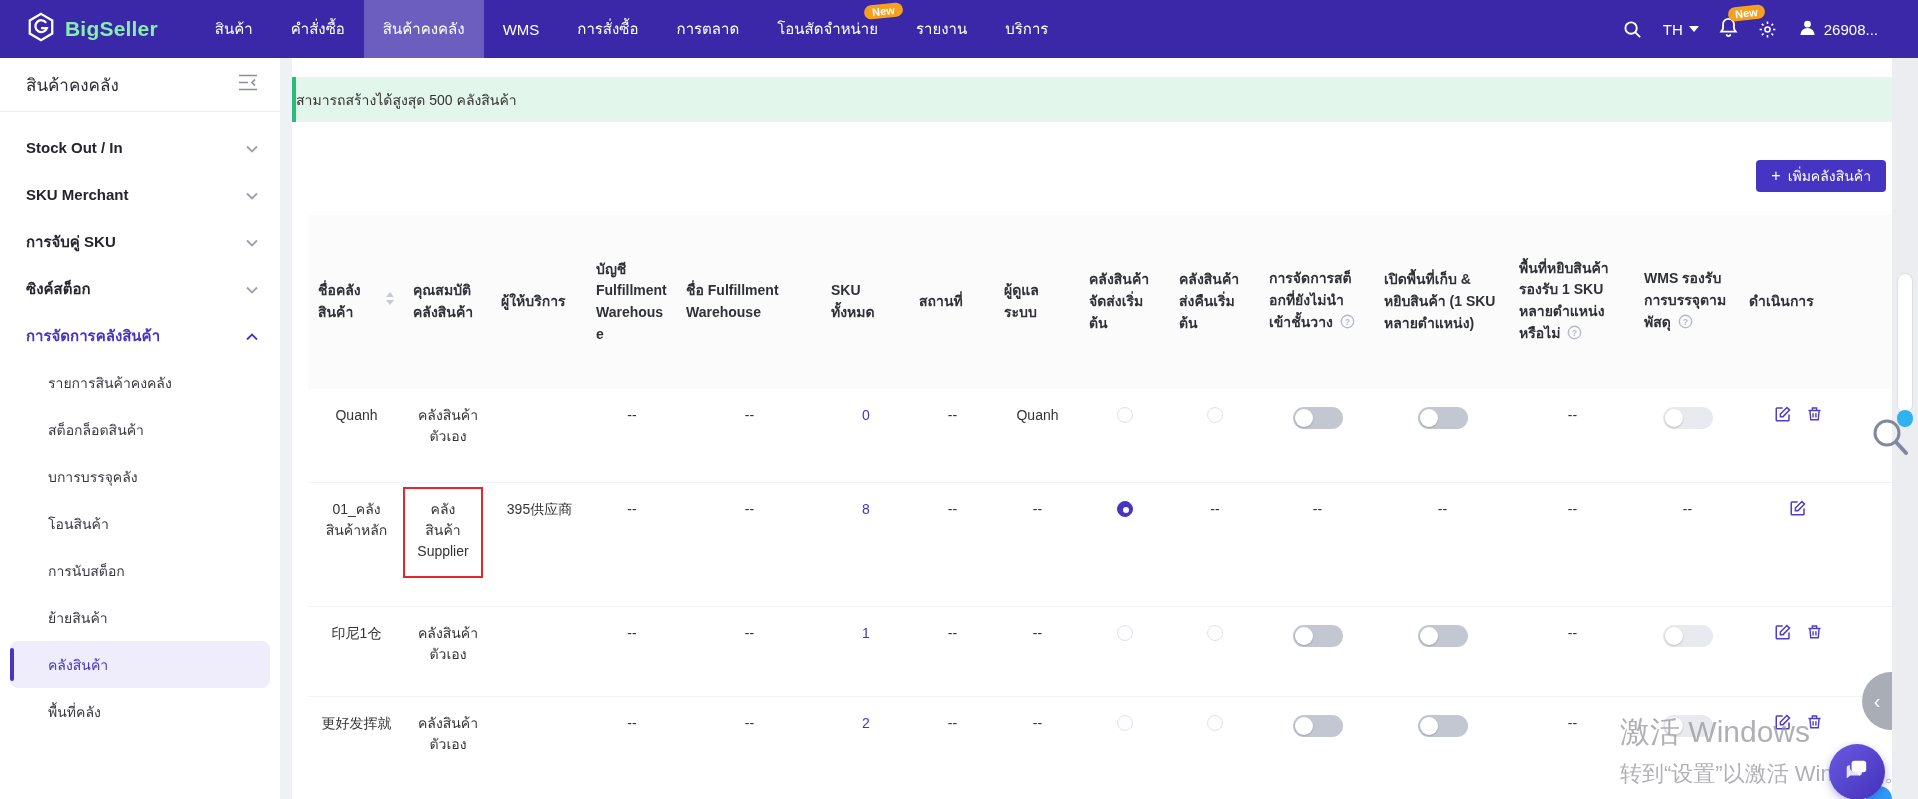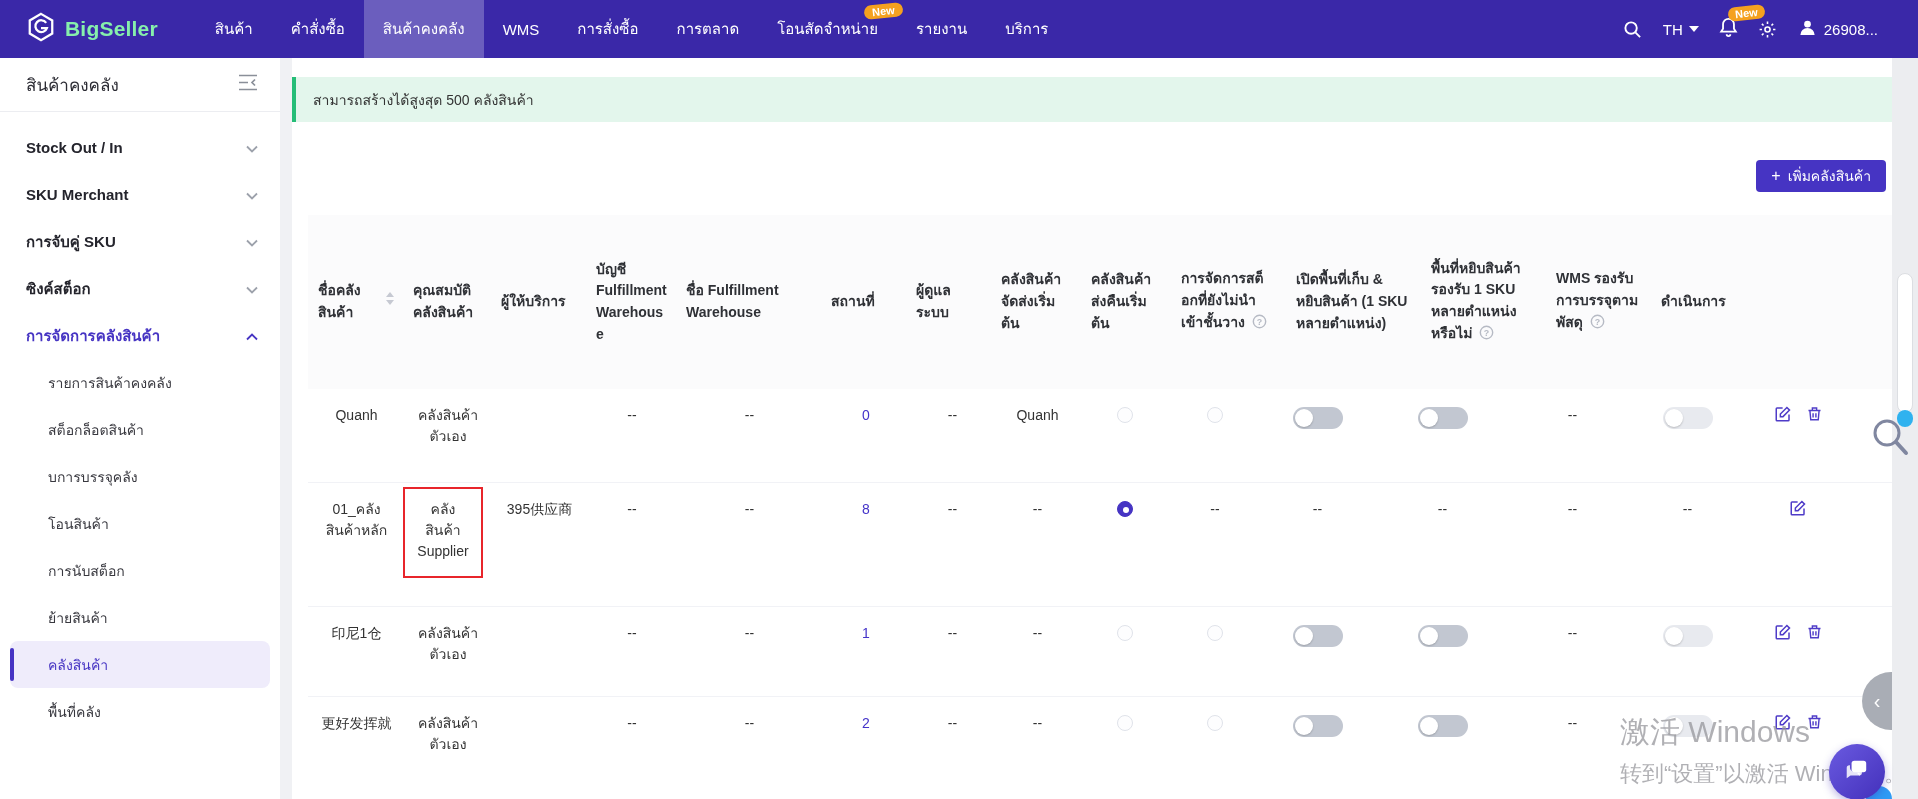--- a/index.html
+++ b/index.html
@@ -46,21 +46,21 @@
   
   .gutter { position:absolute; left:280px; top:58px; width:12px; bottom:0; background:#f0f1f4; }
   .vstrip { position:absolute; right:0; top:58px; width:26px; bottom:0; background:#ecedf0; }
   .vthumb { position:absolute; right:5px; top:215px; width:16px; height:140px; background:#fff;
     border:1px solid #dcdee2; border-radius:8px; cursor:pointer; }
   .vmark { position:absolute; right:5px; top:352px; width:16px; height:17px; background:#2fb2ef; border-radius:8px; }
 
   
   .content { position:absolute; left:292px; right:26px; top:58px; bottom:0; background:#fff; overflow:hidden; }
   .banner { margin-top:19px; height:45px; background:#e3f6ec; border-left:4px solid #25bd77;
-    display:flex; align-items:center; padding-left:17px; font-size:14px; color:#333; }
+    display:flex; align-items:center; font-size:14px; color:#333; }
   .btn-row { margin-top:38px; height:32px; display:flex; justify-content:flex-end; padding-right:6px; }
   .add-btn { height:32px; background:#4634c3; color:#fff; border:none; border-radius:4px;
     font-size:14px; padding:0 15px; display:flex; align-items:center; gap:7px; cursor:pointer;
     font-family:inherit; }
   .plus { font-size:16px; line-height:1; }
 
   
   .table { margin-top:23px; padding-left:16px; }
   .thead { display:flex; height:174px; background:#fbfbfc; }
   .th { display:flex; align-items:center; padding:0 8px 0 10px; font-size:14px; font-weight:700;
@@ -279,20 +279,23 @@
         </div>
         <div class="th" style="width: 95px;">
           <span class="lbl">ผู้ให้บริการ</span>
         </div>
         <div class="th" style="width: 90px;">
           <span class="lbl">บัญชี Fulfillment Warehouse</span>
         </div>
         <div class="th" style="width: 145px;">
           <span class="lbl">ชื่อ Fulfillment Warehouse</span>
         </div>
+        <div class="th" style="width: 88px;">
+          <span class="lbl">SKU ทั้งหมด</span>
+        </div>
         <div class="th" style="width: 85px;">
           <span class="lbl">สถานที่</span>
         </div>
         <div class="th" style="width: 85px;">
           <span class="lbl">ผู้ดูแลระบบ</span>
         </div>
         <div class="th" style="width: 90px;">
           <span class="lbl">คลังสินค้าจัดส่งเริ่มต้น</span>
         </div>
         <div class="th" style="width: 90px;">

